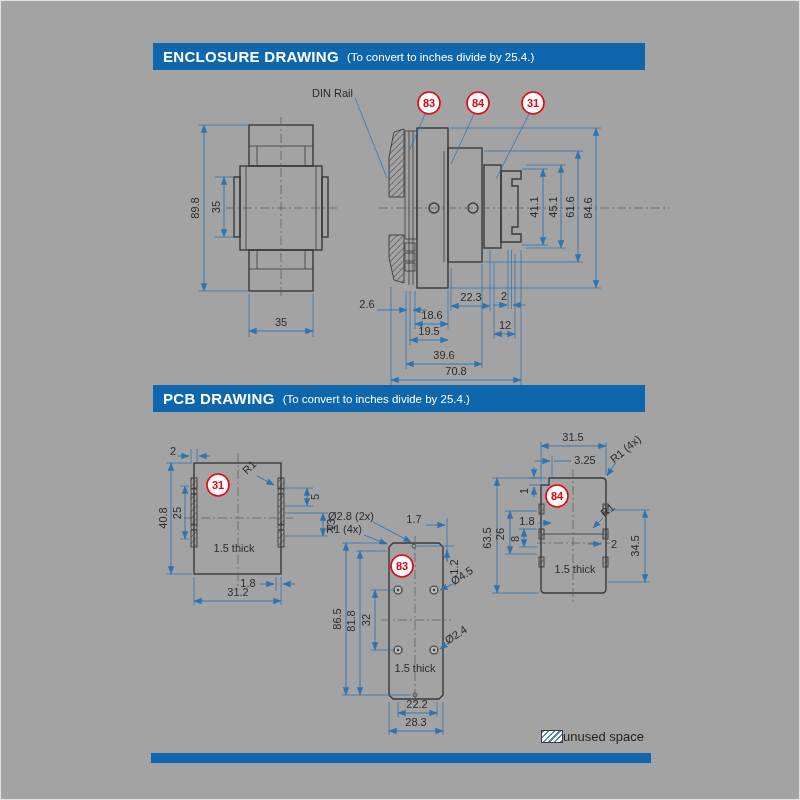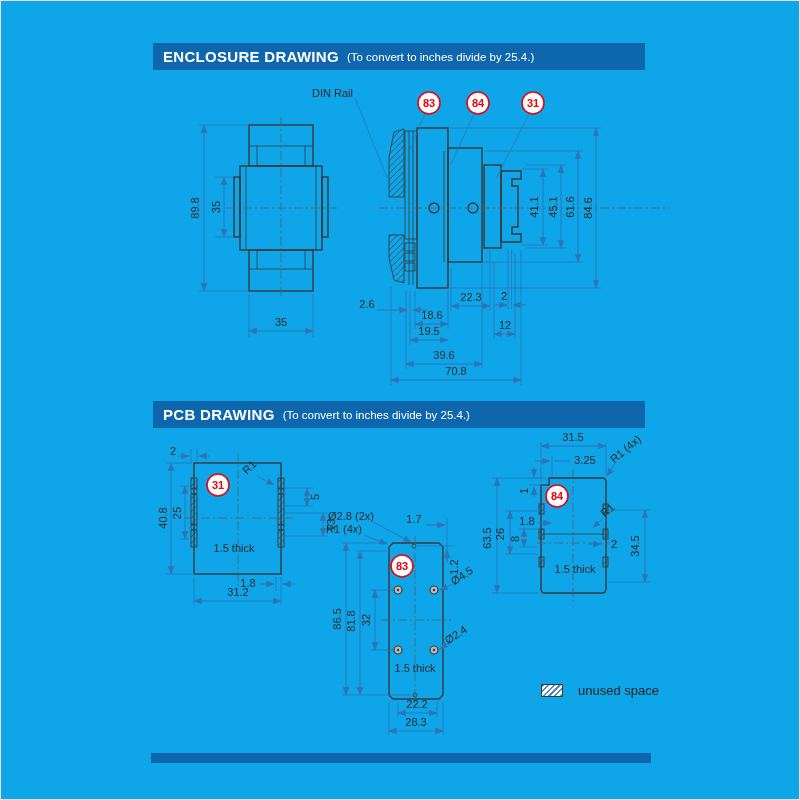--- a/index.html
+++ b/index.html
@@ -1,28 +1,28 @@
 <!DOCTYPE html>
 <html><head>
 <meta charset="utf-8">
 <style>
   html,body { margin:0; padding:0; background:#fff; }
-  .page { position:relative; width:800px; height:800px; background:#0ea5e9;
+  .page { position:relative; width:800px; height:800px; background:#a3a3a3;
           border:1px solid #e2e2e2; box-sizing:border-box; overflow:hidden;
           font-family:"Liberation Sans", sans-serif; }
   .bar { position:absolute; left:152px; width:492px; height:27px; background:#0e67ac;
          color:#fff; display:flex; align-items:center; padding-left:10px;
          box-sizing:border-box; white-space:nowrap; }
   .bar-enclosure { top:42px; }
-  .bar-pcb { top:400px; }
+  .bar-pcb { top:384px; }
   .bar .t { font-weight:bold; font-size:15px; letter-spacing:.3px; }
   .bar .s { font-weight:normal; font-size:11.5px; margin-left:8px; }
   .drawing-svg { position:absolute; left:0; top:0; }
-  .legend { position:absolute; left:540px; top:682px; display:flex; align-items:center;
-            gap:15px; font-size:13px; color:#222; }
+  .legend { position:absolute; left:540px; top:728px; display:flex; align-items:center;
+            gap:0; font-size:13px; color:#222; }
   .swatch { width:20px; height:11px; border:1px solid #3a3a3a;
             background:repeating-linear-gradient(135deg,#5588bb 0,#5588bb 1.5px,#fff 1.5px,#fff 4px); }
   .footer-bar { position:absolute; left:150px; top:752px; width:500px; height:10px; background:#0e67ac; }
 
   svg text { font-family:"Liberation Sans", sans-serif; }
   .dt  { font-size:11px; fill:#2b2b2b; text-anchor:middle; }
   .end { text-anchor:end; }
   .bt  { font-size:11px; font-weight:bold; fill:#e30613; text-anchor:middle; }
   .dl  { stroke:#2e74b3; stroke-width:.9; fill:none; }
   .xl  { stroke:#2e74b3; stroke-width:.75; fill:none; }

